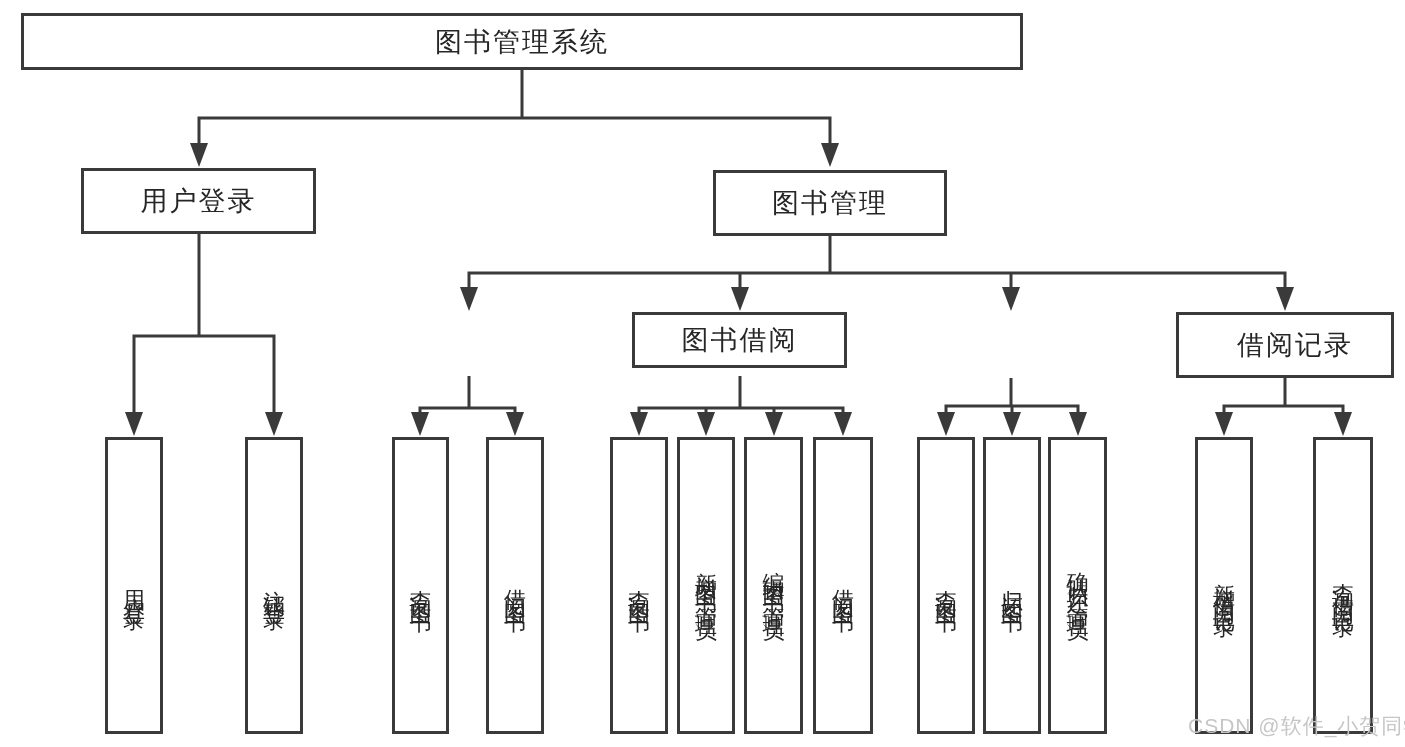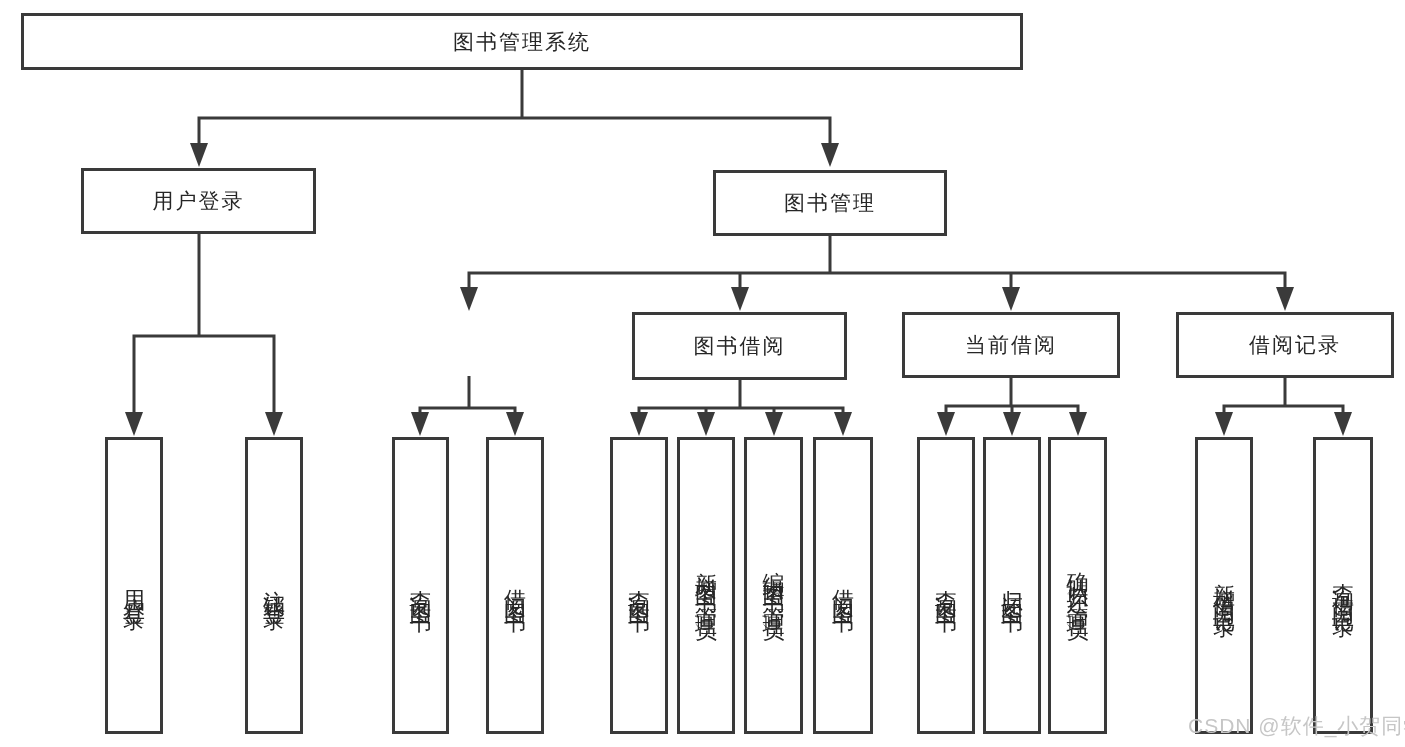--- a/index.html
+++ b/index.html
@@ -18,21 +18,21 @@
   }
   .box {
     position: absolute;
     box-sizing: border-box;
     background: #ffffff;
     border: 3px solid #3a3a3a;
     display: flex;
     align-items: center;
     justify-content: center;
     color: #262626;
-    font-size: 21px;
+    font-size: 27px;
     letter-spacing: 2px;
     white-space: nowrap;
   }
   .vbox {
     position: absolute;
     box-sizing: border-box;
     background: #ffffff;
     border: 3px solid #3a3a3a;
     display: flex;
     align-items: center;
@@ -46,21 +46,21 @@
     text-orientation: mixed;
     font-size: 22px;
     letter-spacing: 7px;
     line-height: 1;
   }
   
   #b-root { left: 21px;   top: 13px;  width: 1002px; height: 57px; }
   #b-l2a  { left: 81px;   top: 168px; width: 235px;  height: 66px; }
   #b-l2b  { left: 713px;  top: 170px; width: 234px;  height: 66px; }
   #b-l3a  { left: 362px;  top: 312px; width: 214px;  height: 64px; }
-  #b-l3b  { left: 632px;  top: 312px; width: 215px;  height: 68px; }
+  #b-l3b  { left: 632px;  top: 312px; width: 215px;  height: 56px; }
   #b-l3c  { left: 902px;  top: 312px; width: 218px;  height: 66px; }
   #b-l3d  { left: 1176px; top: 312px; width: 218px;  height: 66px; padding-left: 20px; }
   
   #b-f1  { left: 105px;  width: 58px; }
   #b-f2  { left: 245px;  width: 58px; }
   #b-f3  { left: 392px;  width: 57px; }
   #b-f4  { left: 486px;  width: 58px; }
   #b-f5  { left: 610px;  width: 58px; }
   #b-f6  { left: 677px;  width: 58px; }
   #b-f7  { left: 744px;  width: 59px; }
@@ -114,23 +114,20 @@
   <div class="box" id="b-l2a">
     <span class="lbl">用户登录</span>
   </div>
   <div class="box" id="b-l2b">
     <span class="lbl">图书管理</span>
   </div>
 
   <div class="box" id="b-l3b">
     <span class="lbl">图书借阅</span>
   </div>
-  <div class="box" id="b-l3c">
-    <span class="lbl">当前借阅</span>
-  </div>
   <div class="box" id="b-l3d">
     <span class="lbl">借阅记录</span>
   </div>
 
   <div class="vbox" id="b-f1">
     <span class="lbl">用户登录</span>
   </div>
   <div class="vbox" id="b-f2">
     <span class="lbl">注销登录</span>
   </div>

